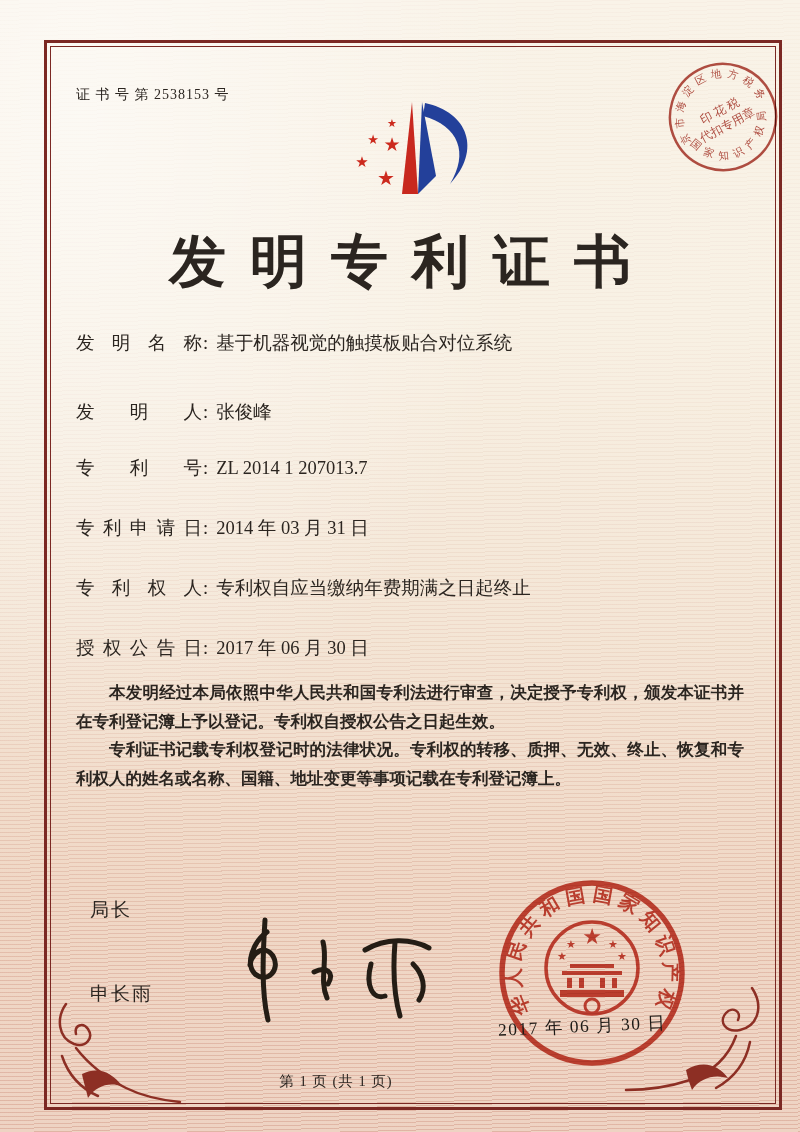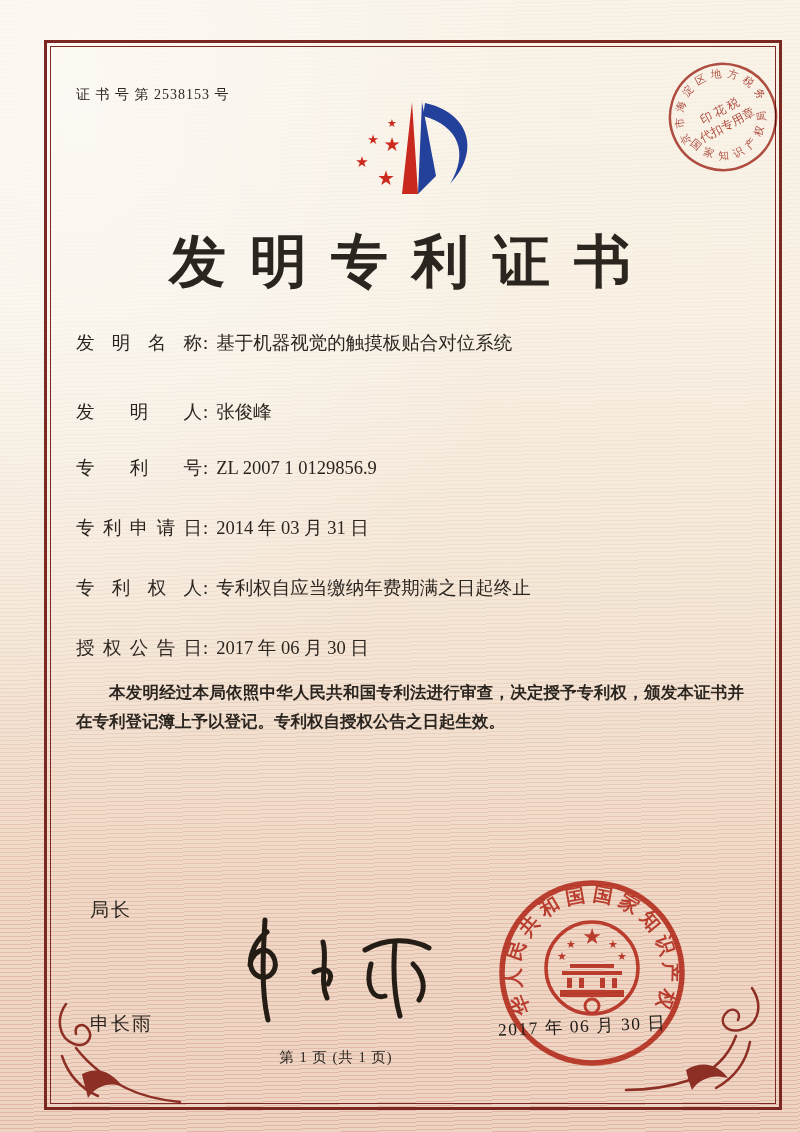--- a/index.html
+++ b/index.html
@@ -33,21 +33,21 @@
     left:0;top:224px;width:800px;text-align:center;z-index:4;
     font-size:57px;font-weight:bold;letter-spacing:24px;text-indent:24px;margin:0;
   }
   .fields{left:76px;top:328px;width:660px;z-index:4;font-size:18.5px;}
   .field-row{position:absolute;left:0;white-space:nowrap;}
   .f-label{display:inline-block;width:126px;text-align:justify;text-align-last:justify;}
   .f-colon{display:inline-block;margin:0 8px 0 1px;}
   .paras{left:76px;top:679px;width:668px;z-index:4;font-size:16.5px;line-height:1.74;text-align:justify;font-weight:bold;}
   .paras p{margin:0;text-indent:2em;}
   .signer{left:90px;z-index:4;font-size:19px;letter-spacing:2px;}
-  .footer{left:0;top:1048px;width:672px;text-align:center;font-size:14.5px;z-index:4;letter-spacing:1px;}
+  .footer{left:0;top:1072px;width:672px;text-align:center;font-size:14.5px;z-index:4;letter-spacing:1px;}
   .seal-date{
     left:498px;top:1014px;z-index:6;font-size:17.5px;letter-spacing:1.5px;
     transform:rotate(-2.5deg);color:#1d1a16;
   }
   svg text{font-family:"Liberation Serif","DejaVu Serif",serif;}
   svg .star{font-family:"DejaVu Sans",sans-serif;}
   .seal-svg{mix-blend-mode:multiply;opacity:0.92;}
 </style>
 </head>
 <body>
@@ -92,39 +92,40 @@
 <h1 class="abs title">发明专利证书</h1>
 
 <div class="abs fields">
   <div class="field-row" style="top:2px;">
     <span class="f-label">发明名称</span><span class="f-colon">:</span><span class="f-value">基于机器视觉的触摸板贴合对位系统</span>
   </div>
   <div class="field-row" style="top:71px;">
     <span class="f-label">发明人</span><span class="f-colon">:</span><span class="f-value">张俊峰</span>
   </div>
   <div class="field-row" style="top:127px;">
-    <span class="f-label">专利号</span><span class="f-colon">:</span><span class="f-value">ZL 2007 1 0129856.9</span>
+    <span class="f-label">专利号</span><span class="f-colon">:</span><span class="f-value">ZL 2014 1 207013.7</span>
   </div>
   <div class="field-row" style="top:187px;">
     <span class="f-label">专利申请日</span><span class="f-colon">:</span><span class="f-value">2014 年 03 月 31 日</span>
   </div>
   <div class="field-row" style="top:247px;">
     <span class="f-label">专利权人</span><span class="f-colon">:</span><span class="f-value">专利权自应当缴纳年费期满之日起终止</span>
   </div>
   <div class="field-row" style="top:307px;">
     <span class="f-label">授权公告日</span><span class="f-colon">:</span><span class="f-value">2017 年 06 月 30 日</span>
   </div>
 </div>
 
 <div class="abs paras">
   <p>本发明经过本局依照中华人民共和国专利法进行审查，决定授予专利权，颁发本证书并在专利登记簿上予以登记。专利权自授权公告之日起生效。</p>
+  <p>专利证书记载专利权登记时的法律状况。专利权的转移、质押、无效、终止、恢复和专利权人的姓名或名称、国籍、地址变更等事项记载在专利登记簿上。</p>
 </div>
 
 <div class="abs signer" style="top:897px;">局长</div>
-<div class="abs signer" style="top:981px;margin-top:30px;">申长雨</div>
+<div class="abs signer" style="top:981px;">申长雨</div>
 
 <svg class="abs" style="left:215px;top:912px;z-index:5;" width="240" height="115" viewBox="0 0 240 115">
   <g fill="none" stroke="#241d15" stroke-width="5" stroke-linecap="round" stroke-linejoin="round">
     <path d="M52,20 C38,30 30,52 40,62 C52,72 66,58 58,44 C50,32 37,40 35,53"></path>
     <path d="M50,8 C48,40 46,80 53,108"></path>
     <path d="M108,30 C113,48 104,68 112,86"></path>
     <path d="M99,60 C111,54 120,60 113,72"></path>
     <path d="M150,38 C170,26 196,26 214,36"></path>
     <path d="M180,30 C178,55 178,80 185,104"></path>
     <path d="M156,52 C150,74 158,88 170,84"></path>

